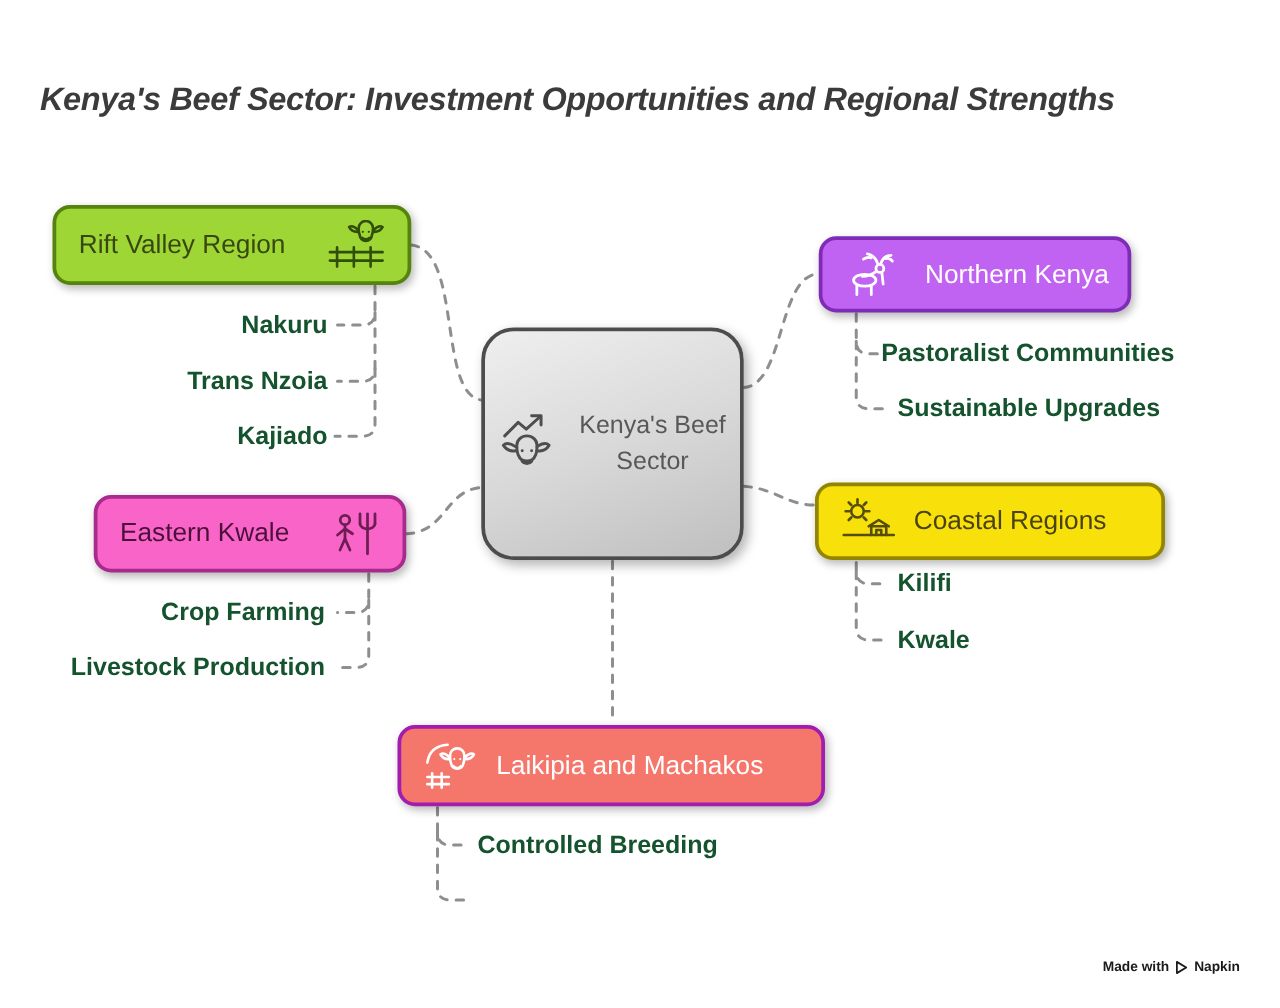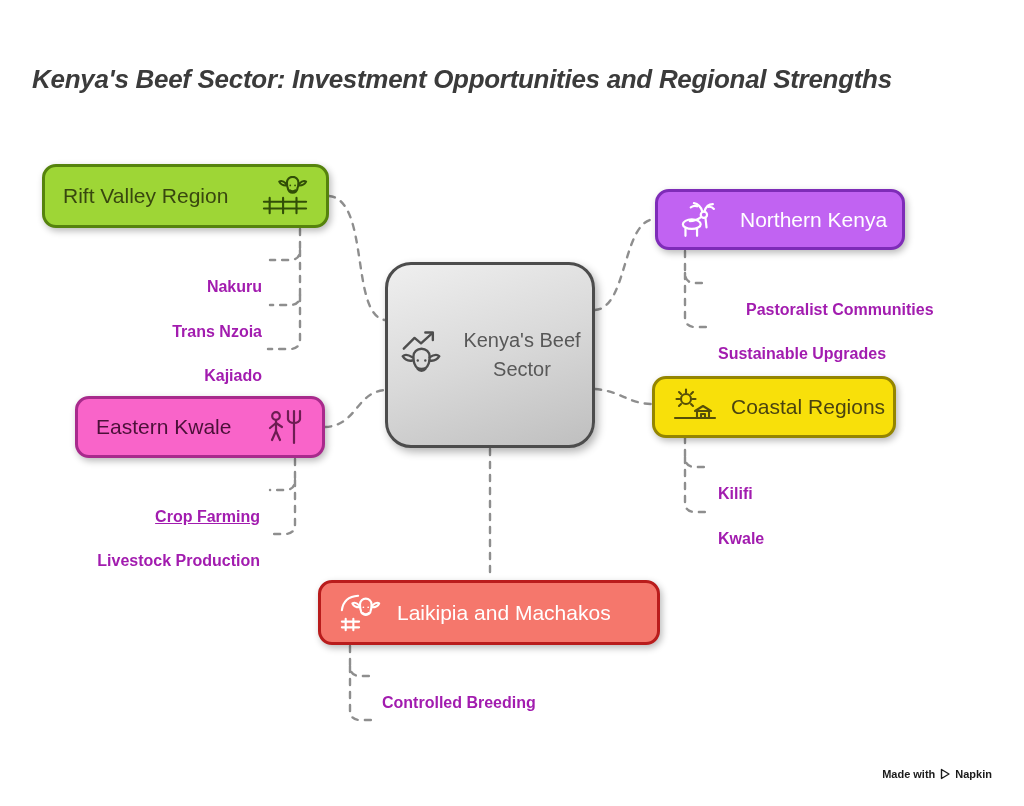--- a/index.html
+++ b/index.html
@@ -21,37 +21,37 @@
     border-radius:14px; padding:0 18px;
     box-shadow:2px 3px 7px rgba(0,0,0,0.28);
   }
   .node-label { font-size:21px; white-space:nowrap; }
   .node .icon { display:flex; align-items:center; justify-content:center; }
 
   .rift     { background:#9ed636; border:3px solid #55830d; color:#38470f; justify-content:space-between; }
   .eastern  { background:#f964c9; border:3px solid #a82a8c; color:#4b1038; justify-content:space-between; }
   .northern { background:#c163f2; border:3px solid #7e2cb8; color:#ffffff; gap:24px; }
   .coastal  { background:#f8e00a; border:3px solid #948500; color:#4a4310; gap:14px; }
-  .laikipia { background:#f5776c; border:3px solid #b91c1c; color:#ffffff; gap:14px; }
+  .laikipia { background:#f5776c; border:3px solid #a21caf; color:#ffffff; gap:14px; }
 
   .center-node {
     position:absolute; left:385px; top:262px; width:210px; height:186px;
     border-radius:26px;
     background:linear-gradient(160deg,#efefef 0%,#d9d9d9 50%,#bfbfbf 100%);
     border:3px solid #4c4c4c;
     box-shadow:3px 4px 9px rgba(0,0,0,0.3);
     display:flex; flex-direction:row; align-items:center; justify-content:center; gap:8px;
   }
   .center-label {
     font-size:20px; color:#585858; text-align:center; line-height:1.45; width:130px;
   }
 
   .child {
-    position:absolute; font-size:16px; font-weight:700; color:#a21caf;
-    white-space:nowrap; line-height:26px; height:26px;margin-top:27px;
+    position:absolute; font-size:20px; font-weight:700; color:#14532d;
+    white-space:nowrap; line-height:26px; height:26px;
   }
   .align-right { text-align:right; }
 
   .watermark {
     position:absolute; right:32px; bottom:26px;
     display:flex; align-items:center; gap:4px;
     font-size:11px; font-weight:700; color:#1a1a1a;
   }
   .watermark .wm-icon { display:flex; align-items:center; }
 </style>
@@ -133,43 +133,43 @@
         <circle cx="10" cy="9" r="3.8"></circle>
         <path d="M10,13 v11"></path>
         <path d="M10,16 l-6,5 M10,16 l6,4"></path>
         <path d="M10,24 l-4,9 M10,24 l4,9"></path>
         <path d="M28,4 v32"></path>
         <path d="M22,4 v8 M34,4 v8"></path>
         <path d="M22,12 a6,4 0 0 0 12,0"></path>
       </svg>
     </span>
   </div>
-  <div class="child align-right" style="left:30px; top:477px; width:230px;text-decoration:underline;">Crop Farming</div>
+  <div class="child align-right" style="left:30px; top:477px; width:230px;">Crop Farming</div>
   <div class="child align-right" style="left:10px; top:521px; width:250px;">Livestock Production</div>
 
   <div class="node northern" style="left:655px; top:189px; width:250px; height:61px;">
     <span class="icon">
       <svg width="40" height="38" viewBox="0 0 38 36" fill="none" stroke="#ffffff" stroke-width="2.1" stroke-linecap="round" stroke-linejoin="round">
         <path d="M25,10 q-2,-7 -8,-8"></path>
         <path d="M20,5 q-3,-1 -6,1"></path>
         <path d="M27,10 q2,-7 8,-7"></path>
         <path d="M31,5.5 q3,-0.5 5,2"></path>
         <circle cx="26.5" cy="13" r="3"></circle>
         <path d="M24,15 q-5,4 -11,4"></path>
         <ellipse cx="15" cy="22" rx="8.5" ry="4.5"></ellipse>
         <path d="M9,26 v7 M20,26 v7"></path>
         <path d="M28,16 l1,9"></path>
       </svg>
     </span>
     <span class="node-label">Northern Kenya</span>
   </div>
-  <div class="child" style="left:746px; top:270px;">Pastoralist Communities</div>
+  <div class="child" style="left:705px; top:270px;">Pastoralist Communities</div>
   <div class="child" style="left:718px; top:314px;">Sustainable Upgrades</div>
 
-  <div class="node coastal" style="left:652px; top:376px; width:244px; height:62px;">
+  <div class="node coastal" style="left:652px; top:386px; width:280px; height:62px;">
     <span class="icon">
       <svg width="44" height="38" viewBox="0 0 44 38" fill="none" stroke="#564e08" stroke-width="2.1" stroke-linecap="round" stroke-linejoin="round">
         <circle cx="13" cy="11" r="5"></circle>
         <path d="M13,1.5 v3 M3.5,11 h3 M19.5,11 h3 M6,4 l2,2 M20,4 l-2,2 M6,18 l2,-2 M20,18 l-2,-2"></path>
         <path d="M24,30 v-7 h12 v7"></path>
         <path d="M22,23 l8,-5 l8,5"></path>
         <path d="M28,30 v-4 h4 v4"></path>
         <path d="M2,30 h40"></path>
       </svg>
     </span>

